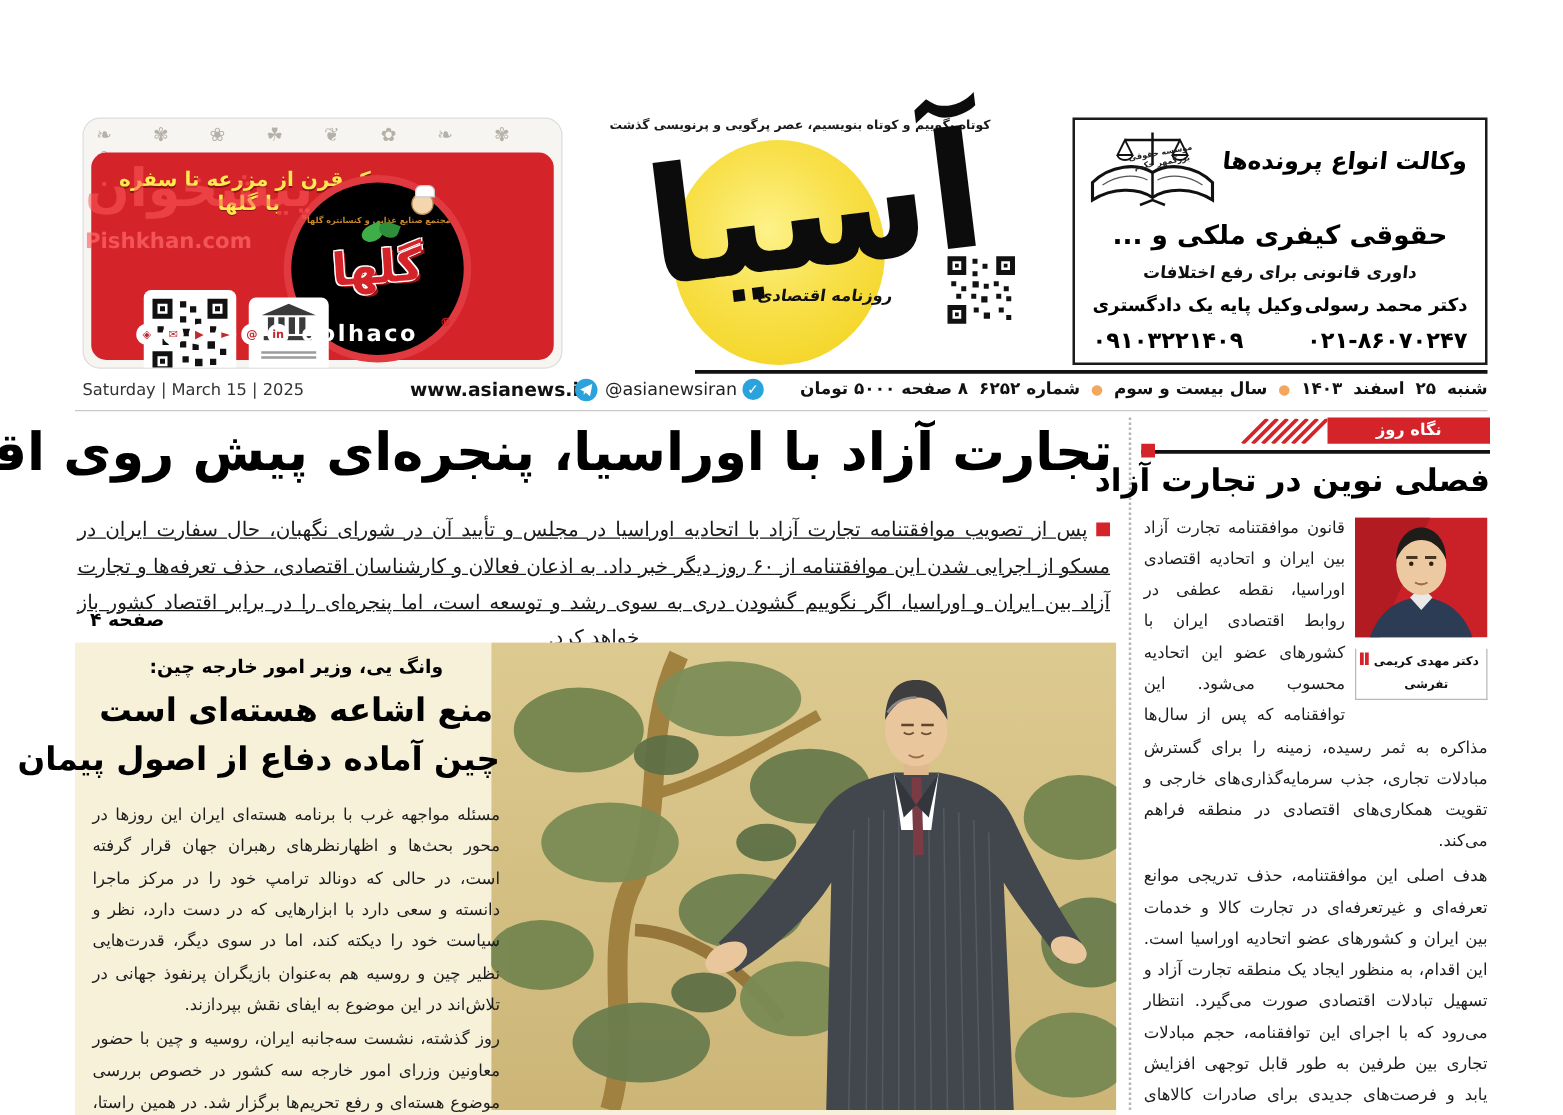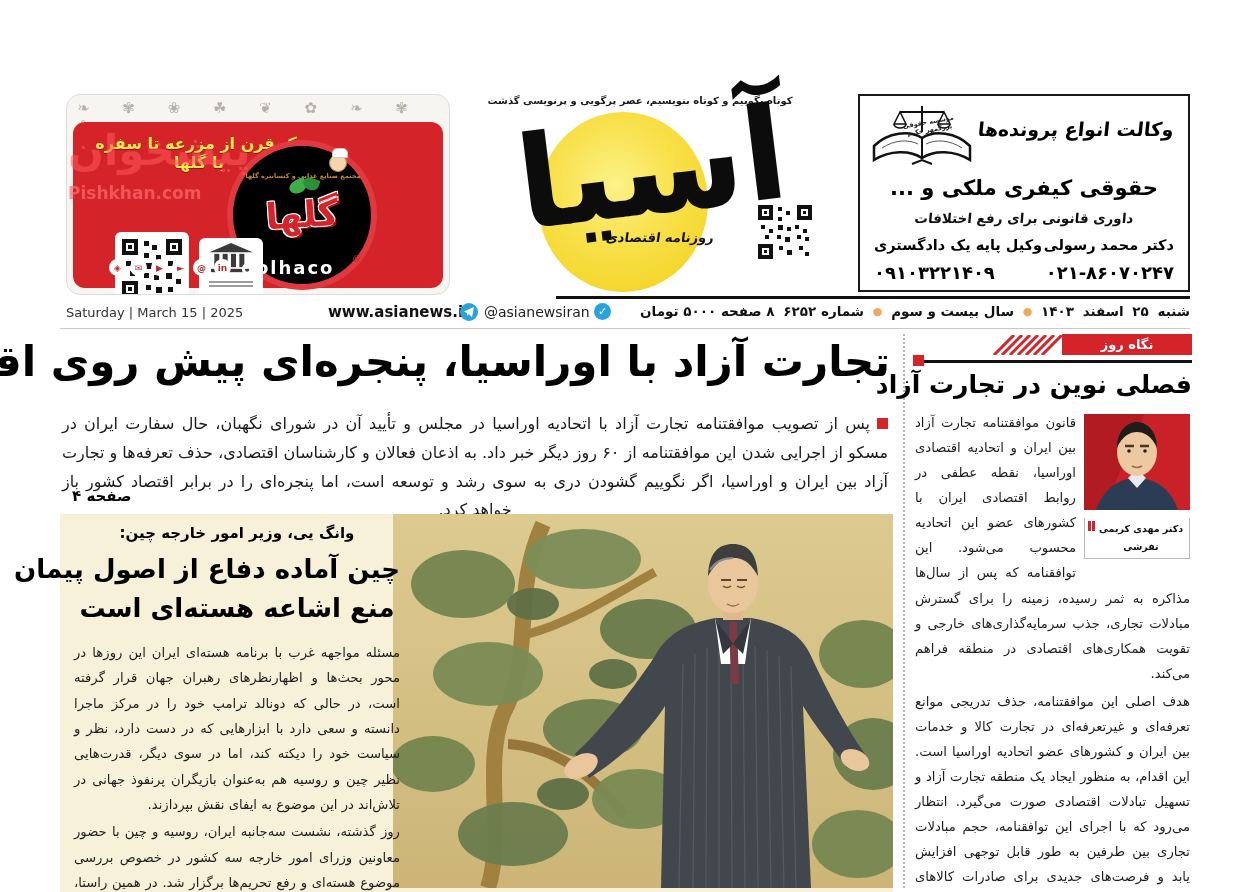--- a/index.html
+++ b/index.html
@@ -58,21 +58,21 @@
   .date-web { position:absolute; left:268px; top:2px; font-weight:bold; font-size:15px; color:#111; text-decoration:none; }
   .tg-badge { position:absolute; left:400px; top:2px; width:18px; height:18px; border-radius:50%; background:#2aa3dc; display:flex; align-items:center; justify-content:center; }
   .date-handle { position:absolute; left:424px; top:3px; font-size:14px; color:#222; text-decoration:none; }
   .ver-badge { position:absolute; left:534px; top:2px; width:17px; height:17px; border-radius:50%; background:#2aa3dc; color:#fff; font-size:11px; display:flex; align-items:center; justify-content:center; }
   .date-fa { position:absolute; left:580px; right:0; top:2px; direction:rtl; display:flex; justify-content:space-between; align-items:center; font-weight:bold; font-size:13.5px; color:#111; white-space:nowrap; }
   .dot { color:#f2a65e; font-size:11px; }
   .rule-gray { position:absolute; left:60px; top:328px; width:1130px; height:1px; background:#c9c9c9; }
 
   
   .lead-headline { position:absolute; left:60px; top:337px; width:830px; text-align:center; direction:rtl; font-size:42px; font-weight:bold; color:#000; white-space:nowrap; letter-spacing:-1px; }
-  .lead-lede { position:absolute; left:62px; top:410px; width:826px; direction:rtl; font-size:16px; line-height:1.8; color:#1a1a1a; text-align:justify; text-align-last:center; }
+  .lead-lede { position:absolute; left:62px; top:410px; width:826px; direction:rtl; font-size:16px; line-height:1.8; color:#1a1a1a; text-align:justify; text-align-last:center;text-decoration:underline; }
   .lead-lede::before { content:""; display:inline-block; width:11px; height:11px; background:#d5232a; margin-left:7px; }
   .lead-pageref { position:absolute; left:72px; top:487px; font-size:15px; font-weight:bold; direction:rtl; color:#000; }
 
   
   .dayview { position:absolute; left:903px; top:334px; width:289px; height:554px; border-left:2px dotted #b5b5b5; padding:0 0 0 8px; }
   .dv-tab { position:absolute; right:0; top:0; width:130px; height:21px; background:#d5232a; color:#fff; font-size:13px; font-weight:bold; text-align:center; line-height:21px; direction:rtl; }
   .dv-hatch { position:absolute; right:130px; top:1px; width:78px; height:20px; }
   .dv-rule { position:absolute; left:8px; right:0; top:26px; height:3px; background:#111; }
   .dv-rule-sq { position:absolute; left:8px; top:21px; width:11px; height:11px; background:#d5232a; }
   .dv-title { position:absolute; left:8px; right:0; top:36px; text-align:center; direction:rtl; font-size:25px; font-weight:bold; color:#000; white-space:nowrap; }
@@ -359,22 +359,22 @@
           <path d="M328,66 h10 M344,66 h10" stroke="#5d452e" stroke-width="2"></path>
           <path d="M330,72 q4,3 8,0 M344,72 q4,3 8,0" stroke="#6b4f35" stroke-width="1.5" fill="none"></path>
           <path d="M334,90 q6,4 12,0" stroke="#9c6b4c" stroke-width="1.5" fill="none"></path>
           <ellipse cx="188" cy="252" rx="18" ry="11" fill="#e9c69c" transform="rotate(-28 188 252)"></ellipse>
           <ellipse cx="462" cy="246" rx="15" ry="10" fill="#e9c69c" transform="rotate(24 462 246)"></ellipse>
         </g>
       </svg>
     </div>
     <div class="china-text">
       <div class="china-kicker">وانگ یی، وزیر امور خارجه چین:</div>
+      <div class="china-title">منع اشاعه هسته‌ای است</div>
       <div class="china-title">چین آماده دفاع از اصول پیمان</div>
-      <div class="china-title">منع اشاعه هسته‌ای است</div>
       <div class="china-body">
         <p>مسئله مواجهه غرب با برنامه هسته‌ای ایران این روزها در محور بحث‌ها و اظهارنظرهای رهبران جهان قرار گرفته است، در حالی که دونالد ترامپ خود را در مرکز ماجرا دانسته و سعی دارد با ابزارهایی که در دست دارد، نظر و سیاست خود را دیکته کند، اما در سوی دیگر، قدرت‌هایی نظیر چین و روسیه هم به‌عنوان بازیگران پرنفوذ جهانی در تلاش‌اند در این موضوع به ایفای نقش بپردازند.</p>
         <p>روز گذشته، نشست سه‌جانبه ایران، روسیه و چین با حضور معاونین وزرای امور خارجه سه کشور در خصوص بررسی موضوع هسته‌ای و رفع تحریم‌ها برگزار شد. در همین راستا، وانگ یی، وزیر امور خارجه چین در پی برگزاری این نشست سه‌جانبه در پکن گفت که کشورش تقویت همکاری با دیگر طرفین توافق هسته‌ای را برای بازگشت هرچه سریع‌تر به مذاکرات درباره برنامه هسته‌ای ایران ضروری می‌داند.</p>
       </div>
 
     </div>
   </div>
 
 </div>
 

